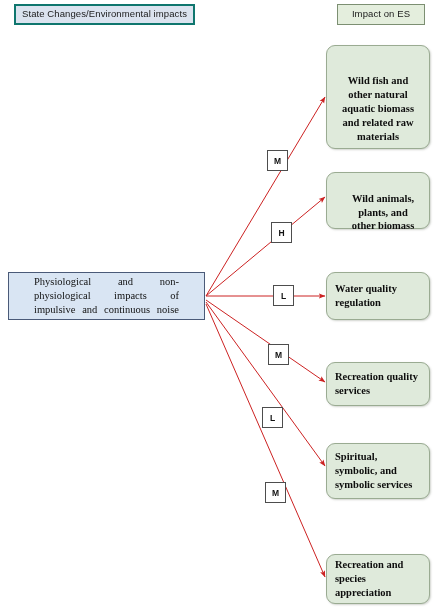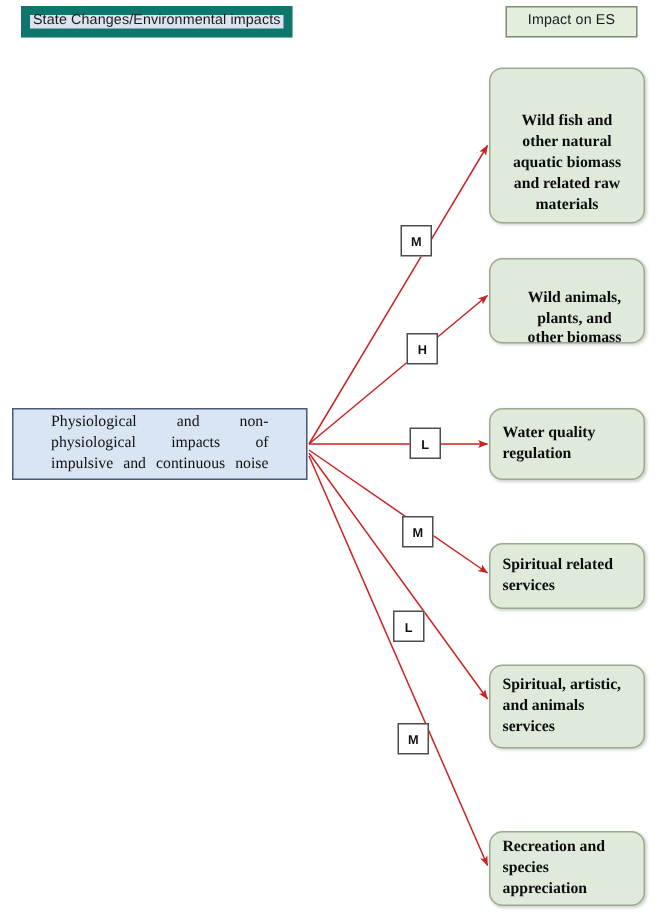--- a/index.html
+++ b/index.html
@@ -29,21 +29,21 @@
     color: #1a1a1a;
     line-height: 1.1;
     letter-spacing: .1px;
   }
   #legend-left {
     left: 14px;
     top: 4px;
     width: 181px;
     height: 21px;
     background: #dbe3ef;
-    border: 6px solid #0f766e;
+    border: 2px solid #0f766e;
   }
   #legend-right {
     left: 337px;
     top: 4px;
     width: 88px;
     height: 21px;
     background: #e4eedd;
     border: 1px solid #7c8f72;
   }
   
@@ -180,24 +180,24 @@
 
   <div class="es-box es-center" style="left:326px; top:172px; width:104px; height:57px;padding-left:10px;">
     <div class="es-text">Wild animals, plants, and other biomass</div>
   </div>
 
   <div class="es-box es-left" style="left:326px; top:272px; width:104px; height:48px;">
     <div class="es-text">Water quality regulation</div>
   </div>
 
   <div class="es-box es-left" style="left:326px; top:362px; width:104px; height:44px;">
-    <div class="es-text">Spiritual related services</div>
+    <div class="es-text">Recreation quality services</div>
   </div>
 
   <div class="es-box es-left" style="left:326px; top:443px; width:104px; height:56px;">
-    <div class="es-text">Spiritual, artistic, and animals services</div>
+    <div class="es-text">Spiritual, symbolic, and symbolic services</div>
   </div>
 
   <div class="es-box es-left" style="left:326px; top:554px; width:104px; height:50px;">
     <div class="es-text">Recreation and species appreciation</div>
   </div>
 
 </div>
 
 </body></html>

